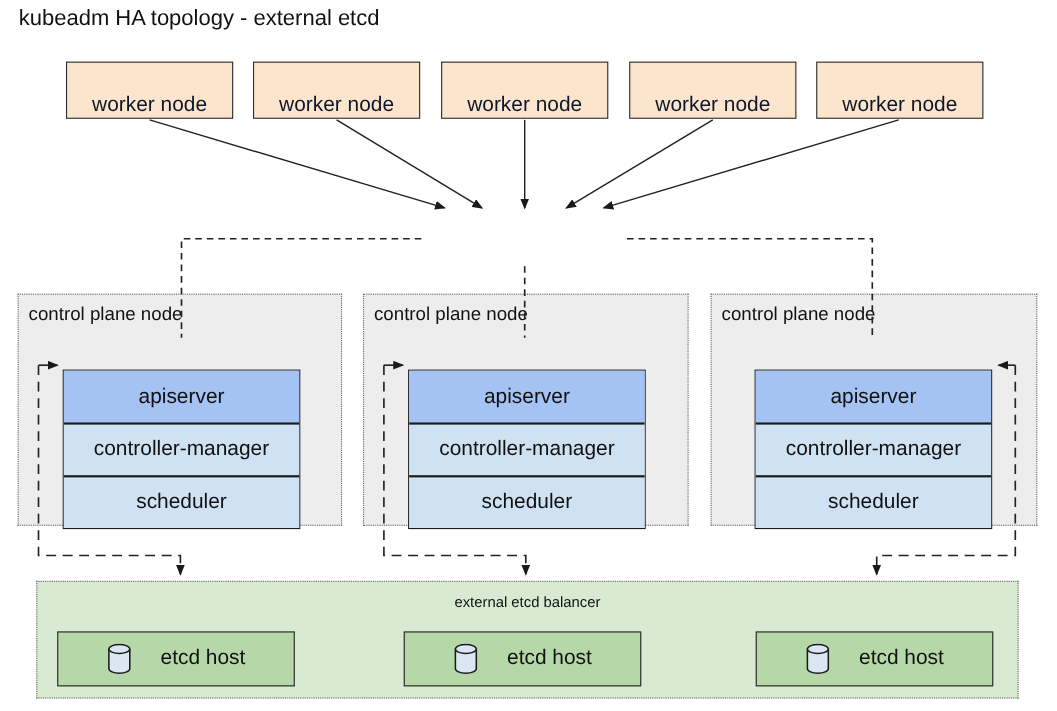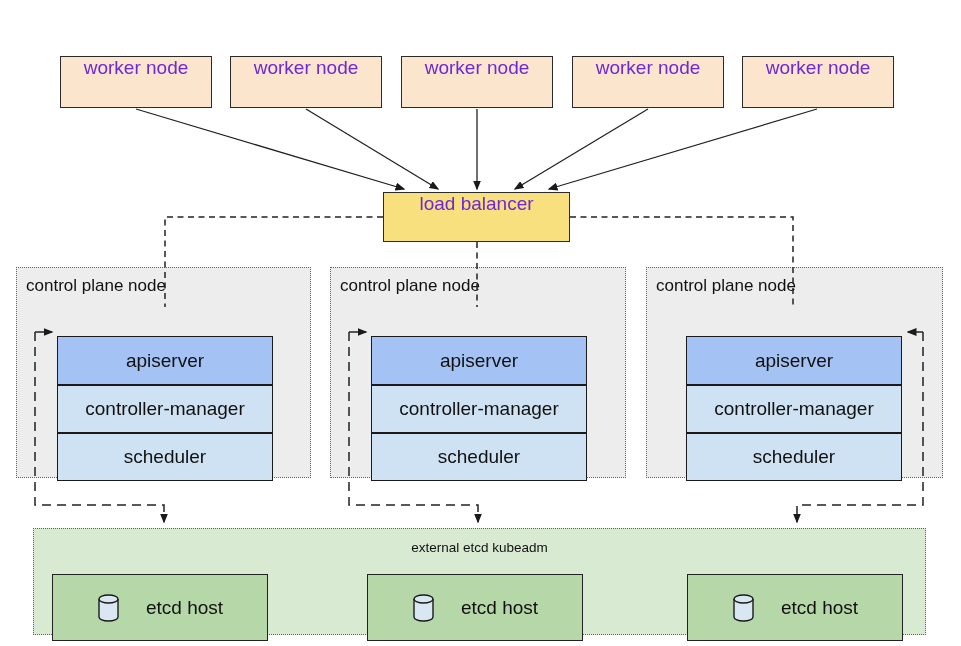--- a/index.html
+++ b/index.html
@@ -10,72 +10,70 @@
     --control-plane-fill:#ededed;
     --etcd-cluster-fill:#d9ead3;
     --etcd-host-fill:#b6d7a8;
     --cylinder-fill:#dbe6f3;
     --line-color:#222222;
   }
   html,body{margin:0;padding:0;background:#ffffff;}
   body{font-family:"Liberation Sans", sans-serif; color:#111;}
   .canvas{position:relative;width:961px;height:646px;background:#fff;overflow:hidden;}
   .title{position:absolute;left:17px;top:6px;font-size:20px;color:#111;white-space:nowrap;}
-  .box{position:absolute;box-sizing:border-box;display:flex;align-items:flex-start;justify-content:center;
-       font-size:19px;color:#6d28d9;}
+  .box{position:absolute;box-sizing:border-box;display:flex;align-items:flex-end;justify-content:center;
+       font-size:19px;color:#0f172a;}
   .worker{top:56px;width:152px;height:52px;background:var(--worker-fill);border:1.5px solid #2b2b2b;}
   .loadbalancer{left:383px;top:192px;width:187px;height:50px;background:var(--load-balancer-fill);
        border:1.5px solid #2b2b2b;}
   .cpnode{position:absolute;top:267px;height:211px;background:var(--control-plane-fill);
        border:1.5px dotted #666;box-sizing:border-box;}
   .cpnode .cplabel{position:absolute;left:9px;top:8px;font-size:17px;color:#111;white-space:nowrap;}
   .stack{position:absolute;top:308px;width:216px;box-sizing:border-box;border:1.5px solid #1a1a1a;margin-top:28px;}
   .stack .row{box-sizing:border-box;display:flex;align-items:center;justify-content:center;
        font-size:19px;height:48px;background:var(--component-fill);}
   .stack .row.apiserver{background:var(--apiserver-fill);height:47px;}
   .stack .row + .row{border-top:2px solid #1a1a1a;}
   .etcdcluster{position:absolute;left:33px;top:528px;width:893px;height:107px;
        background:var(--etcd-cluster-fill);border:1.5px dotted #666;box-sizing:border-box;}
   .etcdcluster .clusterlabel{position:absolute;left:0;right:0;top:11px;text-align:center;
        font-size:13.5px;color:#111;}
-  .etcdhost{position:absolute;top:574px;width:216px;height:67px;background:var(--etcd-host-fill);
+  .etcdhost{position:absolute;top:574px;width:216px;height:50px;background:var(--etcd-host-fill);
        border:1.5px solid #222;box-sizing:border-box;display:flex;align-items:center;justify-content:center;
        gap:26px;font-size:19px;}
   .cyl{flex:0 0 auto;display:block;}
   svg.overlay{position:absolute;left:0;top:0;width:961px;height:646px;pointer-events:none;}
   .solidline{stroke:var(--line-color);stroke-width:1.3;fill:none;}
   .lbdash{stroke:var(--line-color);stroke-width:1.5;fill:none;stroke-dasharray:6 4.5;}
   .etcddash{stroke:var(--line-color);stroke-width:1.5;fill:none;stroke-dasharray:9 6;}
   .apiarrow{stroke:var(--line-color);stroke-width:1.5;fill:none;}
 </style>
 </head>
 <body>
 
 <div class="canvas">
 
+  <div class="title">kubeadm HA topology - external etcd</div>
 
   <div class="box worker" style="left:60px;">
     <span>worker node</span>
     </div>
   <div class="box worker" style="left:230px;">
     <span>worker node</span>
     </div>
   <div class="box worker" style="left:401px;">
     <span>worker node</span>
     </div>
   <div class="box worker" style="left:572px;">
     <span>worker node</span>
     </div>
   <div class="box worker" style="left:742px;">
     <span>worker node</span>
     </div>
 
-  <div class="box loadbalancer">
-    <span>load balancer</span>
-    </div>
 
   <div class="cpnode" style="left:16px;width:295px;">
     <span class="cplabel">control plane node</span>
   </div>
   <div class="cpnode" style="left:330px;width:296px;">
     <span class="cplabel">control plane node</span>
   </div>
   <div class="cpnode" style="left:646px;width:297px;">
     <span class="cplabel">control plane node</span>
   </div>
@@ -90,21 +88,21 @@
     <div class="row">controller-manager</div>
     <div class="row">scheduler</div>
   </div>
   <div class="stack" style="left:686px;">
     <div class="row apiserver">apiserver</div>
     <div class="row">controller-manager</div>
     <div class="row">scheduler</div>
   </div>
 
   <div class="etcdcluster">
-    <div class="clusterlabel">external etcd kubeadm</div>
+    <div class="clusterlabel">external etcd balancer</div>
   </div>
 
   <div class="etcdhost" style="left:52px;">
     <svg class="cyl" width="23" height="28" viewBox="0 0 23 28">
       <path d="M2 5 v18 a9.5 4 0 0 0 19 0 v-18" fill="var(--cylinder-fill)" stroke="#1a1a1a" stroke-width="1.4"></path>
       <ellipse cx="11.5" cy="5" rx="9.5" ry="4" fill="var(--cylinder-fill)" stroke="#1a1a1a" stroke-width="1.4"></ellipse>
     </svg>
     <span>etcd host</span>
   </div>
   <div class="etcdhost" style="left:367px;">

